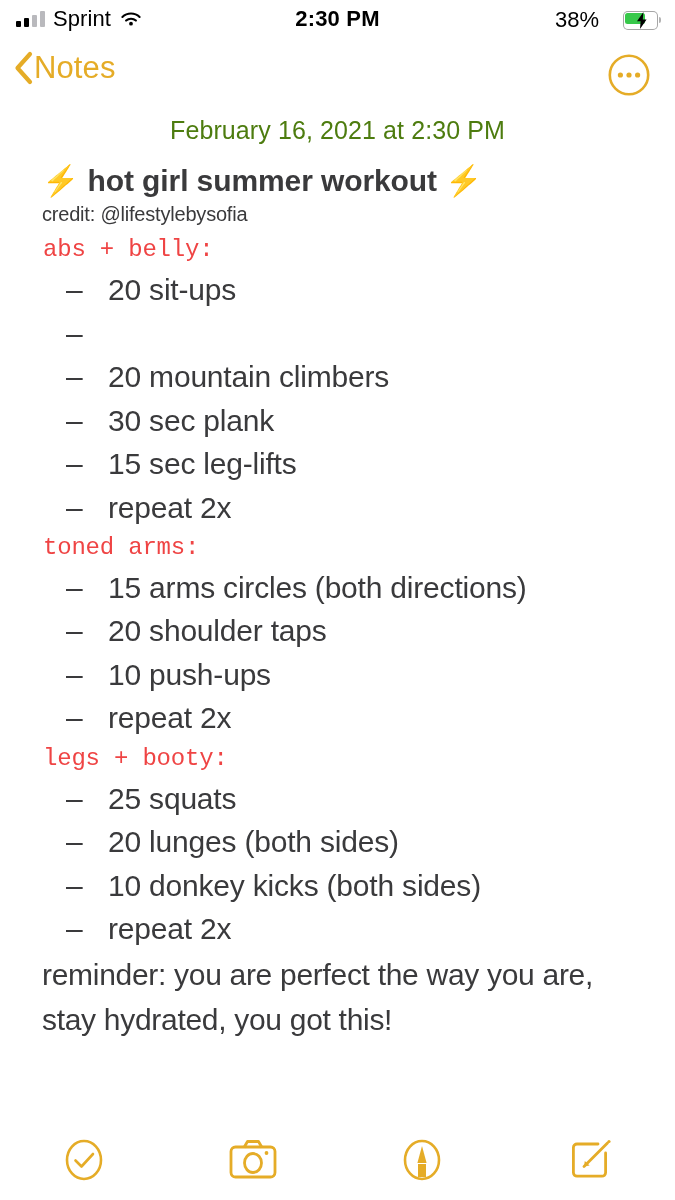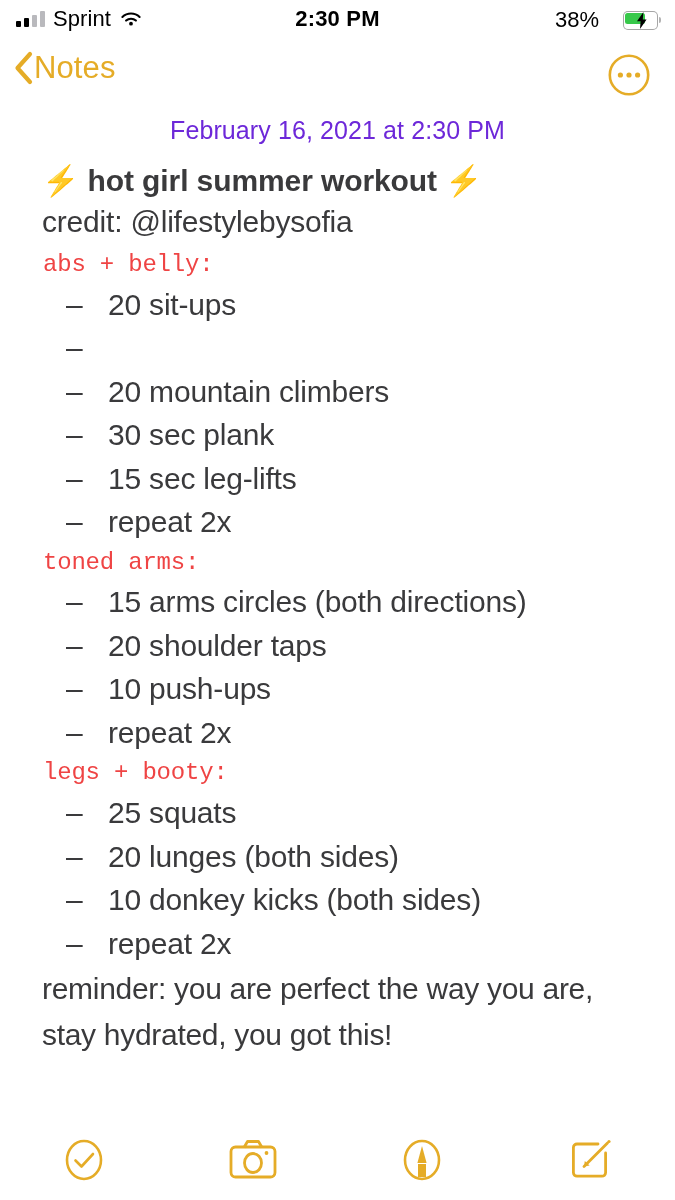--- a/index.html
+++ b/index.html
@@ -64,30 +64,30 @@
     position:absolute; right:24px; top:9px;
     width:44px; height:44px; cursor:pointer;
   }
 
   
   .note{
     position:absolute; top:106px; left:0; width:675px;
     padding:0 16px;
   }
   .date{
-    text-align:center; font-size:25px; color:#6d28d9;
+    text-align:center; font-size:25px; color:#4d7c0f;
     letter-spacing:.1px; margin-top:10px; margin-bottom:17px;
   }
   .title{
     font-size:30px; font-weight:bold; color:#3a3a3c;
     padding-left:26px; letter-spacing:-.1px; line-height:1.28;
   }
   .title .bolt{ font-weight:normal; }
   .credit{
-    font-size:30px; color:#3a3a3c; padding-left:26px;
+    font-size:20px; color:#3a3a3c; padding-left:26px;
     line-height:1.45; letter-spacing:-.2px; margin-bottom:4px;
   }
   .section{
     font-size:24px; color:#ef4444; padding-left:27px;
     line-height:1.45; letter-spacing:-.2px; margin-top:2px;font-family:Liberation Mono, monospace;
   }
   .item{
     font-size:30px; color:#3a3a3c;
     line-height:1.45; letter-spacing:-.2px;
     display:flex; padding-left:50px;

